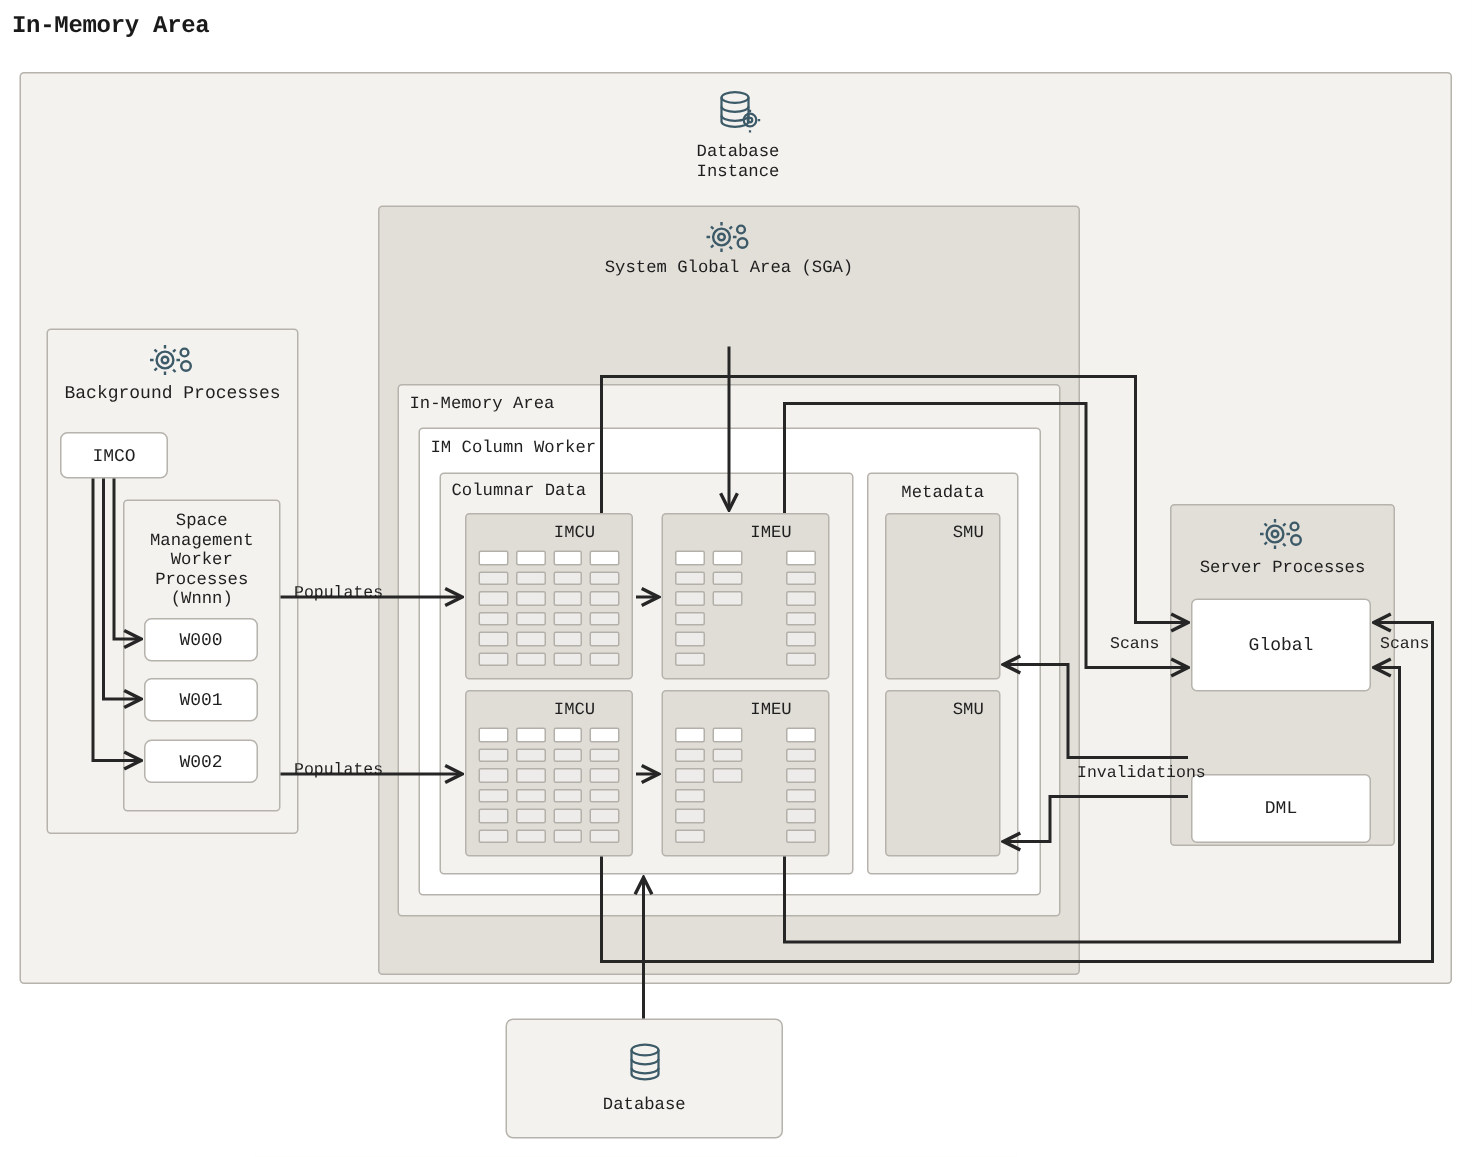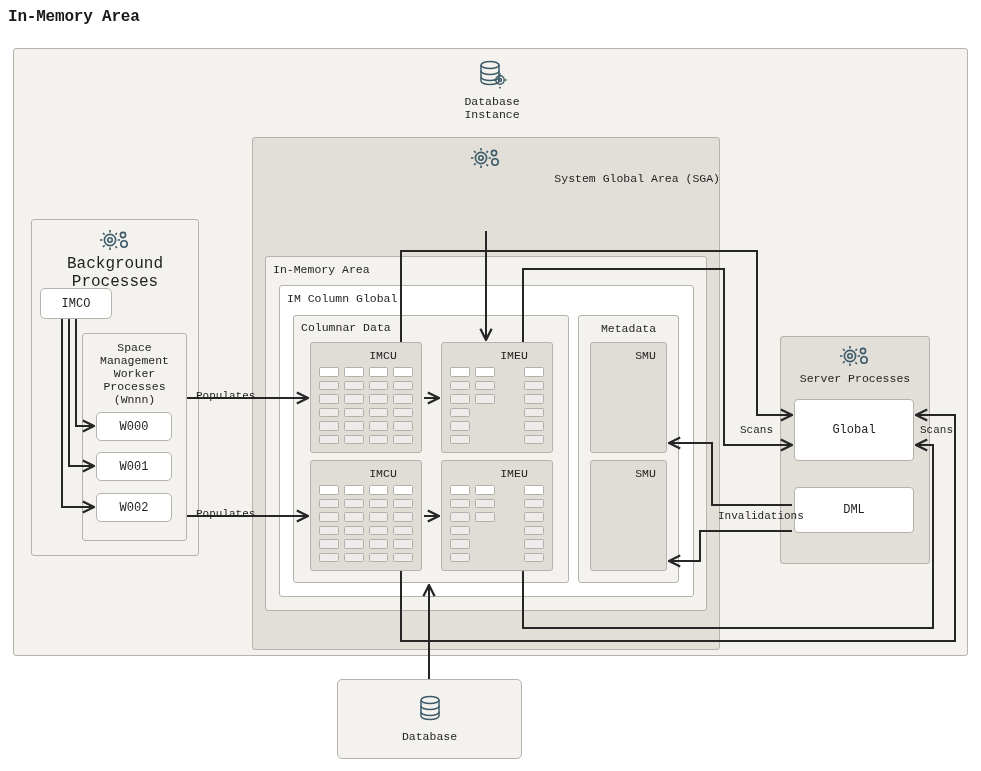--- a/index.html
+++ b/index.html
@@ -140,30 +140,30 @@
     <svg class="icon-svg" width="32" height="24" viewBox="0 0 32 24">
       <g fill="none" stroke="#3c5a68" stroke-width="1.6">
         <circle cx="11" cy="12" r="5.6"></circle>
         <circle cx="11" cy="12" r="2.2"></circle>
         <path d="M11 4.4V2M11 22v-2.4M3.4 12H1M21 12h-2.4M5.6 6.6 4 5M18 20l-1.6-1.6M16.4 6.6 18 5M5.6 17.4 4 19"></path>
         <circle cx="24" cy="7" r="2.6"></circle>
         <circle cx="25" cy="16" r="3.2"></circle>
       </g>
     </svg>
   </div>
-  <div style="position:absolute; left:252px; top:172px; width:468px; text-align:right; font-size:11.5px; color:#1f1f1f;">System Global Area (SGA)</div>
+  <div style="position:absolute; left:252px; top:172px; width:468px; text-align:center; font-size:11.5px; color:#1f1f1f;">System Global Area (SGA)</div>
 
 
   <div class="box box-light" style="left:265px; top:256px; width:442px; height:355px;">
   </div>
   <div style="position:absolute; left:273px; top:263px; font-size:11.5px; color:#1f1f1f;">In-Memory Area</div>
 
   <div class="box box-white" style="left:279px; top:285px; width:415px; height:312px;">
   </div>
-  <div style="position:absolute; left:287px; top:292px; font-size:11.5px; color:#1f1f1f;">IM Column Global</div>
+  <div style="position:absolute; left:287px; top:292px; font-size:11.5px; color:#1f1f1f;">IM Column Worker</div>
 
   <div class="box box-light" style="left:293px; top:315px; width:276px; height:268px;">
   </div>
   <div style="position:absolute; left:301px; top:321px; font-size:11.5px; color:#1f1f1f;">Columnar Data</div>
 
   <div class="box box-cell" style="left:310px; top:342px; width:112px; height:111px;">
     <div class="box-label label-top">IMCU</div>
     <div class="unit-grid">
       <div class="gcell on"></div>
         <div class="gcell on"></div>
@@ -299,21 +299,21 @@
     <svg class="icon-svg" width="32" height="24" viewBox="0 0 32 24">
       <g fill="none" stroke="#3c5a68" stroke-width="1.6">
         <circle cx="11" cy="12" r="5.6"></circle>
         <circle cx="11" cy="12" r="2.2"></circle>
         <path d="M11 4.4V2M11 22v-2.4M3.4 12H1M21 12h-2.4M5.6 6.6 4 5M18 20l-1.6-1.6M16.4 6.6 18 5M5.6 17.4 4 19"></path>
         <circle cx="24" cy="7" r="2.6"></circle>
         <circle cx="25" cy="16" r="3.2"></circle>
       </g>
     </svg>
   </div>
-  <div style="position:absolute; left:31px; top:255px; width:168px; text-align:center; font-size:16px; color:#1f1f1f;">Background Processes</div>
+  <div style="position:absolute; left:31px; top:255px; width:168px; text-align:center; font-size:12px; color:#1f1f1f;">Background Processes</div>
 
   <div class="box box-white" style="left:40px; top:288px; width:72px; height:31px; border-radius:5px;">
     <div class="centered-label">IMCO</div>
   </div>
 
   <div class="box box-light" style="left:82px; top:333px; width:105px; height:208px;">
   </div>
   <div style="position:absolute; left:82px; top:341px; width:105px; text-align:center; font-size:11.5px; line-height:13px; color:#1f1f1f;">
     <div>Space</div>
     <div>Management</div>
@@ -343,21 +343,21 @@
         <circle cx="24" cy="7" r="2.6"></circle>
         <circle cx="25" cy="16" r="3.2"></circle>
       </g>
     </svg>
   </div>
   <div style="position:absolute; left:780px; top:372px; width:150px; text-align:center; font-size:11.5px; color:#1f1f1f;">Server Processes</div>
 
   <div class="box box-white" style="left:794px; top:399px; width:120px; height:62px; border-radius:4px;">
     <div class="centered-label">Global</div>
   </div>
-  <div class="box box-white" style="left:794px; top:487px; width:120px; height:46px; border-radius:4px;">
+  <div class="box box-white" style="left:794px; top:516px; width:120px; height:46px; border-radius:4px;">
     <div class="centered-label">DML</div>
   </div>
 
   <div class="box box-light" style="left:337px; top:679px; width:185px; height:80px; border-radius:5px;">
     <div class="icon-wrap" style="top:14px;">
       <svg class="icon-svg" width="26" height="30" viewBox="0 0 26 30">
         <g fill="none" stroke="#3c5a68" stroke-width="1.5">
           <ellipse cx="13" cy="6" rx="9" ry="3.6"></ellipse>
           <path d="M4 6v16c0 2 4 3.6 9 3.6s9-1.6 9-3.6V6"></path>
           <path d="M4 12c0 2 4 3.6 9 3.6s9-1.6 9-3.6"></path>

